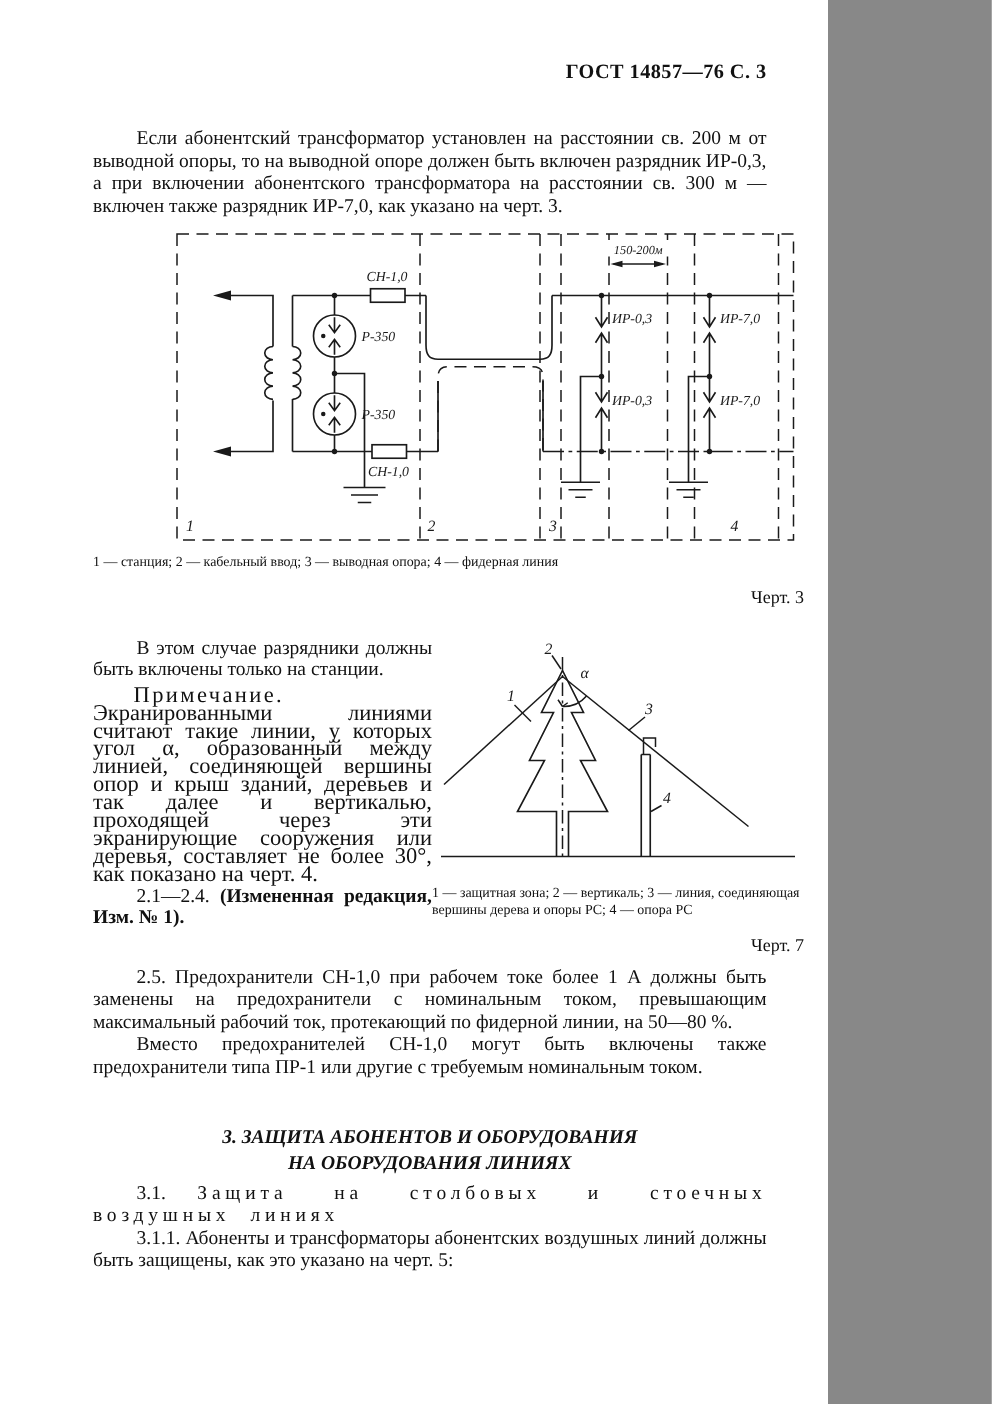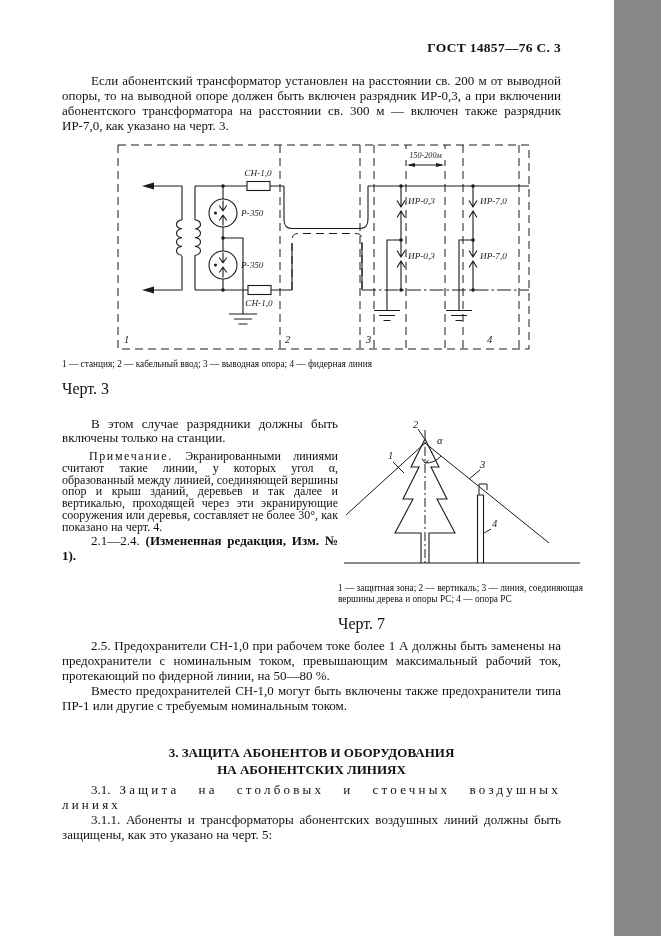--- a/index.html
+++ b/index.html
@@ -1,52 +1,53 @@
 <!DOCTYPE html>
 <html><head>
 <meta charset="utf-8">
 <style>
   html,body{margin:0;padding:0;background:#888;}
   .page{
-    width:614px;height:936px;background:#ffffff;color:#111;
+    width:552px;height:936px;background:#ffffff;color:#111;
     font-family:"Liberation Serif","DejaVu Serif",serif;
     position:relative;overflow:hidden;box-sizing:border-box;
-    padding:40px 28px 0 62px;
+    padding:40px 16px 0 62px;
   }
   .doc-header{
     text-align:right;font-weight:bold;font-size:13.5px;
     padding-right:25px;letter-spacing:.3px;
   }
   .p{
     font-size:13px;line-height:15px;text-align:justify;
     margin:0;text-indent:29px;
   }
   .fullw{padding-right:25px;}
-  .intro{margin-top:17px;}
+  .intro{margin-top:28px;}
   .bold{font-weight:bold;}
   .fig3-wrap{margin-top:10px;}
   .fig3-wrap svg{display:block;margin-left:54px;}
   .fig-caption{
     font-size:9.3px;text-align:left;margin:8px 0 0 0;line-height:11.5px;
   }
-  .fig-title{font-size:16px;text-align:left;margin:9px 0 0 0;}
+  .fig-title{font-size:12px;text-align:right;margin:9px 0 0 0;}
   .two-col{display:flex;justify-content:space-between;margin-top:19px;}
   .col-left{width:312px;}
   .col-left .p{line-height:14.6px;}
   .col-right{width:248px;}
   .col-right svg{display:block;}
   .note{
-    font-size:12px;line-height:11.9px;text-align:justify;
+    font-size:15px;line-height:11.9px;text-align:justify;
     margin:5px 0 0 0;text-indent:27px;
   }
   .sp-note{letter-spacing:1.6px;}
   .sec25{margin-top:5px;}
   .sec3-heading{
     text-align:center;font-weight:bold;font-size:13px;line-height:17px;
     margin:31px 25px 0 0;
+    font-style:italic;
   }
   .p31{margin-top:4px;}
   .sp-31{letter-spacing:3.2px;word-spacing:7px;}
   svg .ln{stroke:#1a1a1a;fill:none;stroke-width:1.1;}
   svg .thin{stroke-width:1;}
   svg .dash{stroke-dasharray:8 5;}
   svg .dashdot{stroke-dasharray:14 3 2.5 3;}
   svg .fill{fill:#1a1a1a;stroke:none;}
   svg text{
     font-family:"Liberation Serif","DejaVu Serif",serif;
@@ -216,19 +217,19 @@
       <p class="fig-caption">1 — защитная зона; 2 — вертикаль; 3 — линия, соединяющая вершины дерева и опоры РС; 4 — опора РС</p>
       <p class="fig-title">Черт. 7</p>
     </div>
   </div>
 
   <p class="p fullw sec25">2.5. Предохранители СН-1,0 при рабочем токе более 1 А должны быть заменены на предохранители с номинальным током, превышающим максимальный рабочий ток, протекающий по фидерной линии, на 50—80 %.</p>
   <p class="p fullw">Вместо предохранителей СН-1,0 могут быть включены также предохранители типа ПР-1 или другие с требуемым номинальным током.</p>
 
   <div class="sec3-heading">
     <div>3. ЗАЩИТА АБОНЕНТОВ И ОБОРУДОВАНИЯ</div>
-    <div>НА АБОНЕНТСКИХ ЛИНИЯХ</div>
+    <div>НА ОБОРУДОВАНИЯ ЛИНИЯХ</div>
   </div>
 
   <p class="p fullw p31"><span>3.1.</span> <span class="sp-31">Защита на столбовых и стоечных воздушных линиях</span></p>
   <p class="p fullw">3.1.1. Абоненты и трансформаторы абонентских воздушных линий должны быть защищены, как это указано на черт. 5:</p>
 
 </div>
 
 </body></html>

